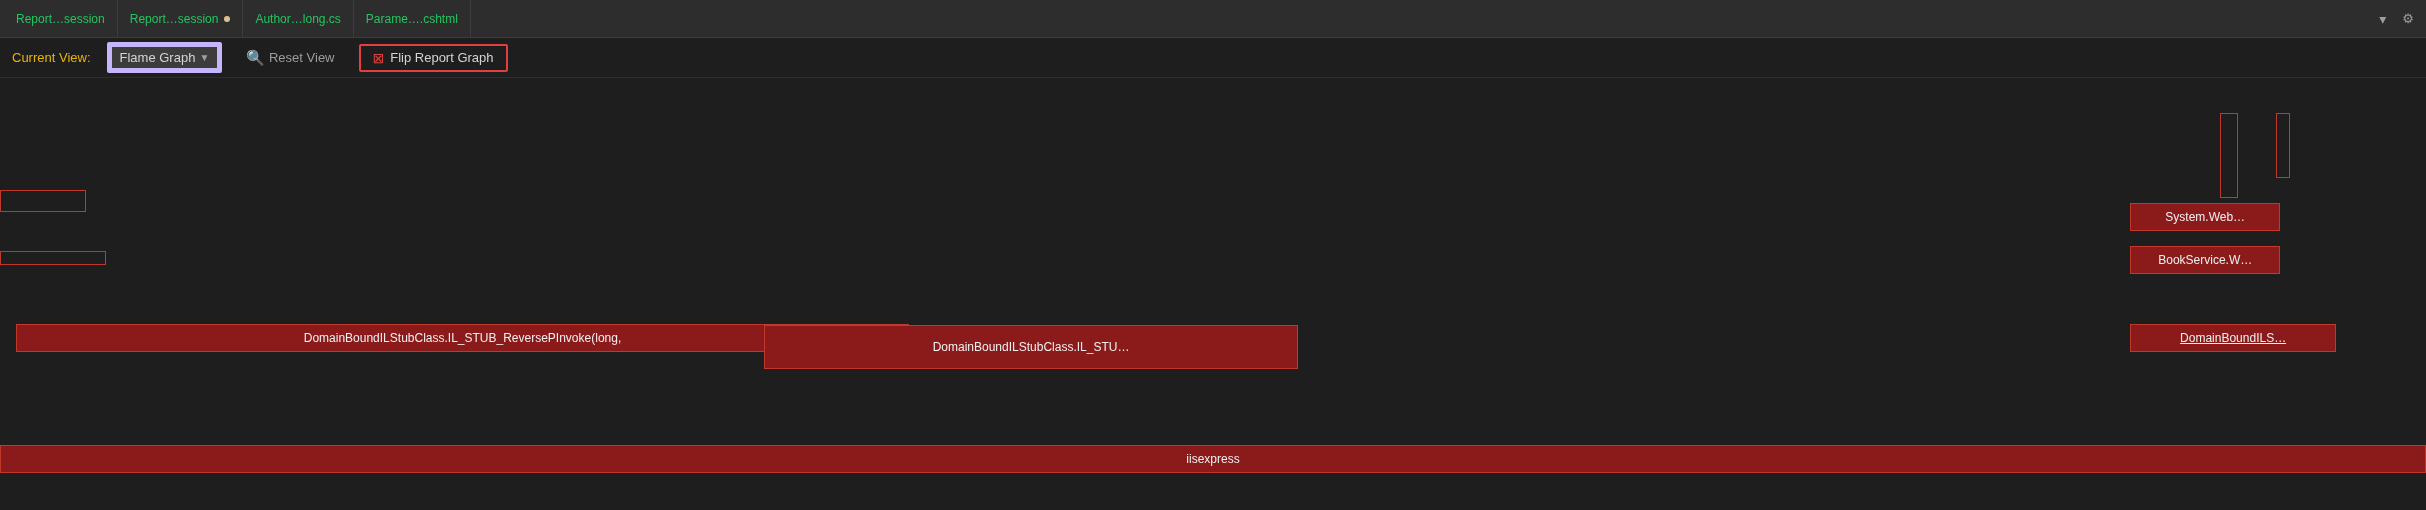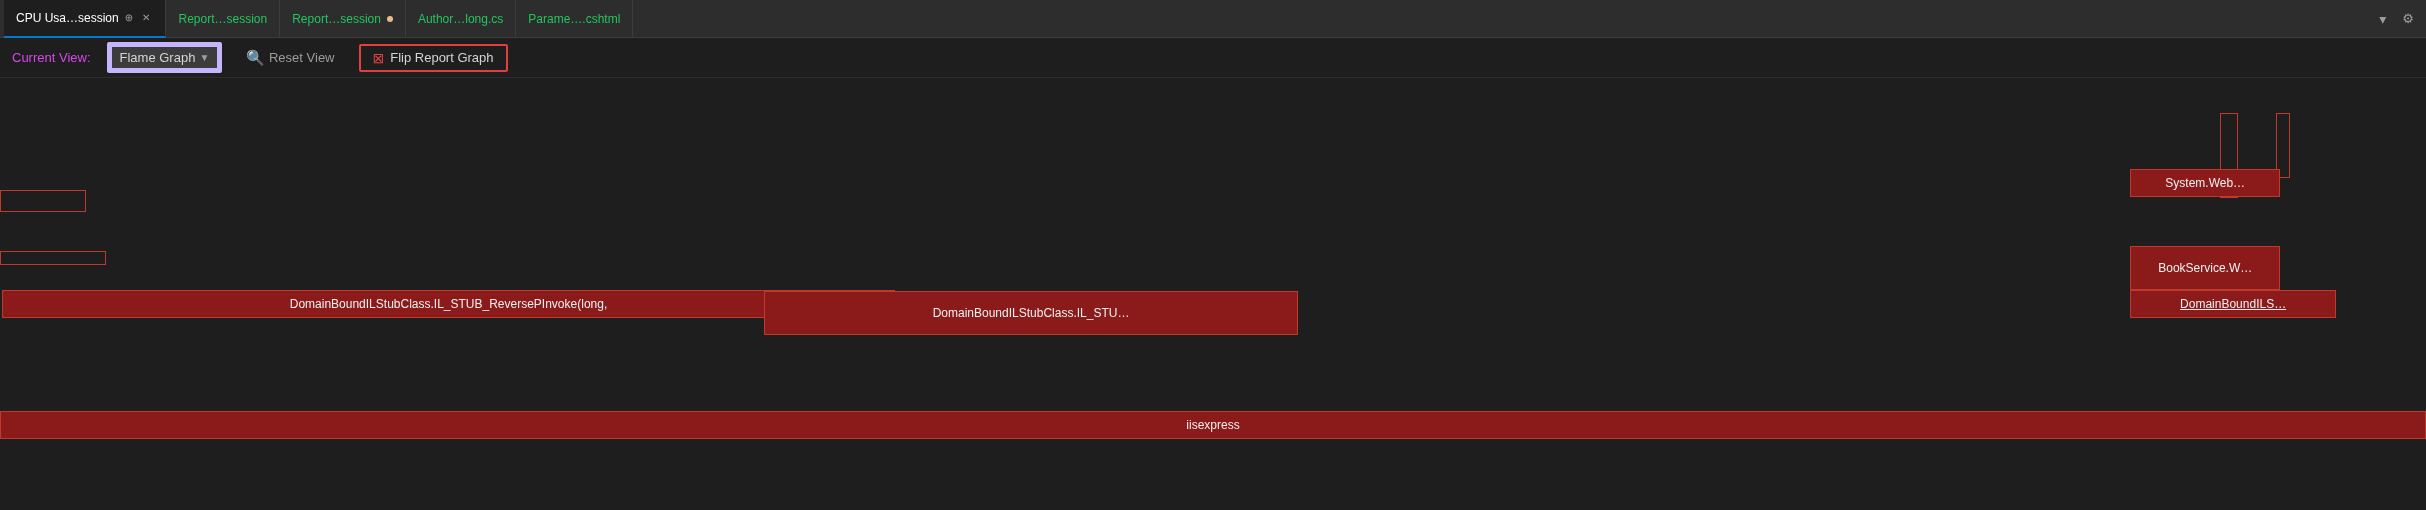--- a/index.html
+++ b/index.html
@@ -75,21 +75,21 @@
     .toolbar {
       display: flex;
       align-items: center;
       background: #1e1e1e;
       height: 40px;
       padding: 0 12px;
       gap: 16px;
       border-bottom: 1px solid #2d2d2d;
     }
     .toolbar-label {
-      color: #d946ef;
+      color: #eab308;
       font-size: 13px;
     }
     .view-dropdown {
       display: flex;
       align-items: center;
       gap: 4px;
       padding: 3px 8px;
       background: #3c3c3c;
       border: 5px solid #c4b5fd;
       border-radius: 2px;
@@ -139,40 +139,36 @@
       color: #f0f0f0;
       font-size: 12px;
       display: flex;
       align-items: center;
       justify-content: center;
       overflow: hidden;
       white-space: nowrap;
       text-overflow: ellipsis;
       padding: 0 4px;
       cursor: pointer;
+      margin-top: 34px;
     }
 
     
     .flame-outline {
       position: absolute;
       background: transparent;
       border: 1px solid #c0392b;
       cursor: pointer;
     }
   </style>
 </head>
 <body>
 
 <div class="tab-bar">
 
-  <div class="tab active">
-    <span>CPU Usa…session</span>
-    <span style="font-size:10px;color:#9d9d9d;">⊕</span>
-    <span class="tab-close">✕</span>
-  </div>
 
   <div class="tab">
     <span>Report…session</span>
   </div>
 
   <div class="tab">
     <span>Report…session</span>
     <span class="dot"></span>
   </div>
 
@@ -205,18 +201,18 @@
     <span>Flip Report Graph</span>
   </button>
 </div>
 
 <div class="flame-area" id="flame-area">
 <div class="flame-outline" style="left: 0px; top: 112.32px; width: 86px; height: 22px;"></div>
     <div class="flame-outline" style="left: 0px; top: 172.8px; width: 106px; height: 14px;"></div>
     <div class="flame-outline" style="left: 2219.79px; top: 34.56px; width: 18px; height: 85px;"></div>
     <div class="flame-outline" style="left: 2275.59px; top: 34.56px; width: 14px; height: 65px;"></div>
     <div class="flame-bar" style="left: 0px; top: 332.64px; width: 2426px; height: 28px;">iisexpress</div>
-    <div class="flame-bar" style="left: 2px; top: 211.68px; width: 893px; height: 28px;">DomainBoundILStubClass.IL_STUB_ReversePInvoke(long,</div>
+    <div class="flame-bar" style="left: 16px; top: 211.68px; width: 893px; height: 28px;">DomainBoundILStubClass.IL_STUB_ReversePInvoke(long,</div>
     <div class="flame-bar" style="left: 764.19px; top: 213px; width: 533.72px; height: 44px;">DomainBoundILStubClass.IL_STU…</div>
     <div class="flame-bar" style="left: 2130.03px; top: 211.68px; width: 206.21px; height: 28px; text-decoration: underline;">DomainBoundILS…</div>
     <div class="flame-bar" style="left: 2130.03px; top: 90.72px; width: 150.412px; height: 28px;">System.Web…</div>
-    <div class="flame-bar" style="left: 2130.03px; top: 168px; width: 150.412px; height: 44px;">BookService.W…</div>
+    <div class="flame-bar" style="left: 2130.03px; top: 134px; width: 150.412px; height: 28px;">BookService.W…</div>
   </div>
 
 </body></html>

